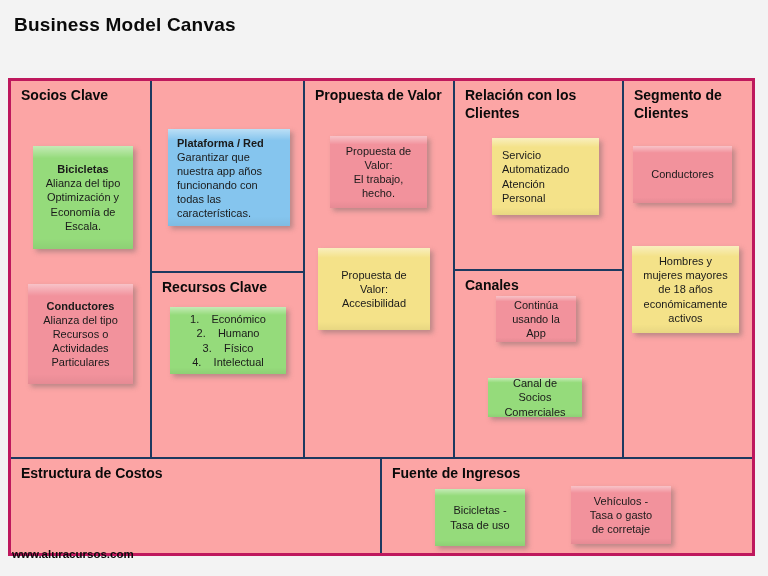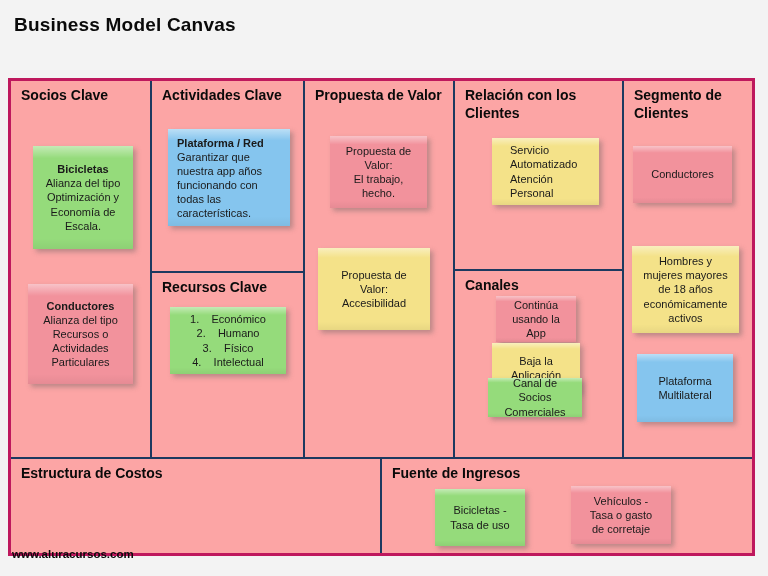--- a/index.html
+++ b/index.html
@@ -101,21 +101,20 @@
       <div class="note pink" style="left:17px;top:203px;width:105px;height:100px;">
         <span class="note-title">Conductores</span>
         <span class="note-body">Alianza del tipo
 Recursos o
 Actividades
 Particulares</span>
       </div>
     </div>
 
     <div class="cell" style="left:141px;top:0;width:151px;height:190px;">
-      <div class="cell-title">Actividades Clave</div>
       <div class="note blue align-left from-top" style="left:16px;top:48px;width:122px;height:97px;padding:7px 6px 4px 9px;">
         <span class="note-title">Plataforma / Red</span>
         <span class="note-body">Garantizar que
 nuestra app años
 funcionando con
 todas las
 características.</span>
       </div>
     </div>
 
@@ -141,62 +140,54 @@
       </div>
       <div class="note yellow" style="left:13px;top:167px;width:112px;height:82px;">
         <span class="note-body">Propuesta de
 Valor:
 Accesibilidad</span>
       </div>
     </div>
 
     <div class="cell" style="left:444px;top:0;width:167px;height:188px;">
       <div class="cell-title">Relación con los Clientes</div>
-      <div class="note yellow align-left" style="left:37px;top:57px;width:107px;height:67px;padding-left:18px;">
+      <div class="note yellow align-left" style="left:37px;top:57px;width:107px;height:77px;padding-left:10px;">
         <span class="note-body">Servicio
 Automatizado
 Atención
 Personal</span>
       </div>
     </div>
 
     <div class="cell" style="left:444px;top:190px;width:167px;height:186px;">
       <div class="cell-title">Canales</div>
       <div class="note pink" style="left:41px;top:25px;width:80px;height:46px;">
         <span class="note-body">Continúa
 usando la
 App</span>
       </div>
-      <div class="note yellow" style="left:37px;top:72px;width:88px;height:50px;">
-        <span class="note-body">Baja la
-Aplicación</span>
-      </div>
       <div class="note green" style="left:33px;top:107px;width:94px;height:39px;">
         <span class="note-body">Canal de
 Socios
 Comerciales</span>
       </div>
     </div>
 
     <div class="cell" style="left:613px;top:0;width:128px;height:376px;">
       <div class="cell-title">Segmento de Clientes</div>
       <div class="note pink" style="left:9px;top:65px;width:99px;height:57px;">
         <span class="note-body">Conductores</span>
       </div>
       <div class="note yellow" style="left:8px;top:165px;width:107px;height:87px;">
         <span class="note-body">Hombres y
 mujeres mayores
 de 18 años
 económicamente
 activos</span>
       </div>
-      <div class="note blue" style="left:13px;top:273px;width:96px;height:68px;">
-        <span class="note-body">Plataforma
-Multilateral</span>
-      </div>
     </div>
 
     <div class="cell" style="left:0;top:378px;width:369px;height:94px;">
       <div class="cell-title">Estructura de Costos</div>
     </div>
 
     <div class="cell" style="left:371px;top:378px;width:368px;height:94px;">
       <div class="cell-title">Fuente de Ingresos</div>
       <div class="note green" style="left:53px;top:30px;width:90px;height:57px;">
         <span class="note-body">Bicicletas -

